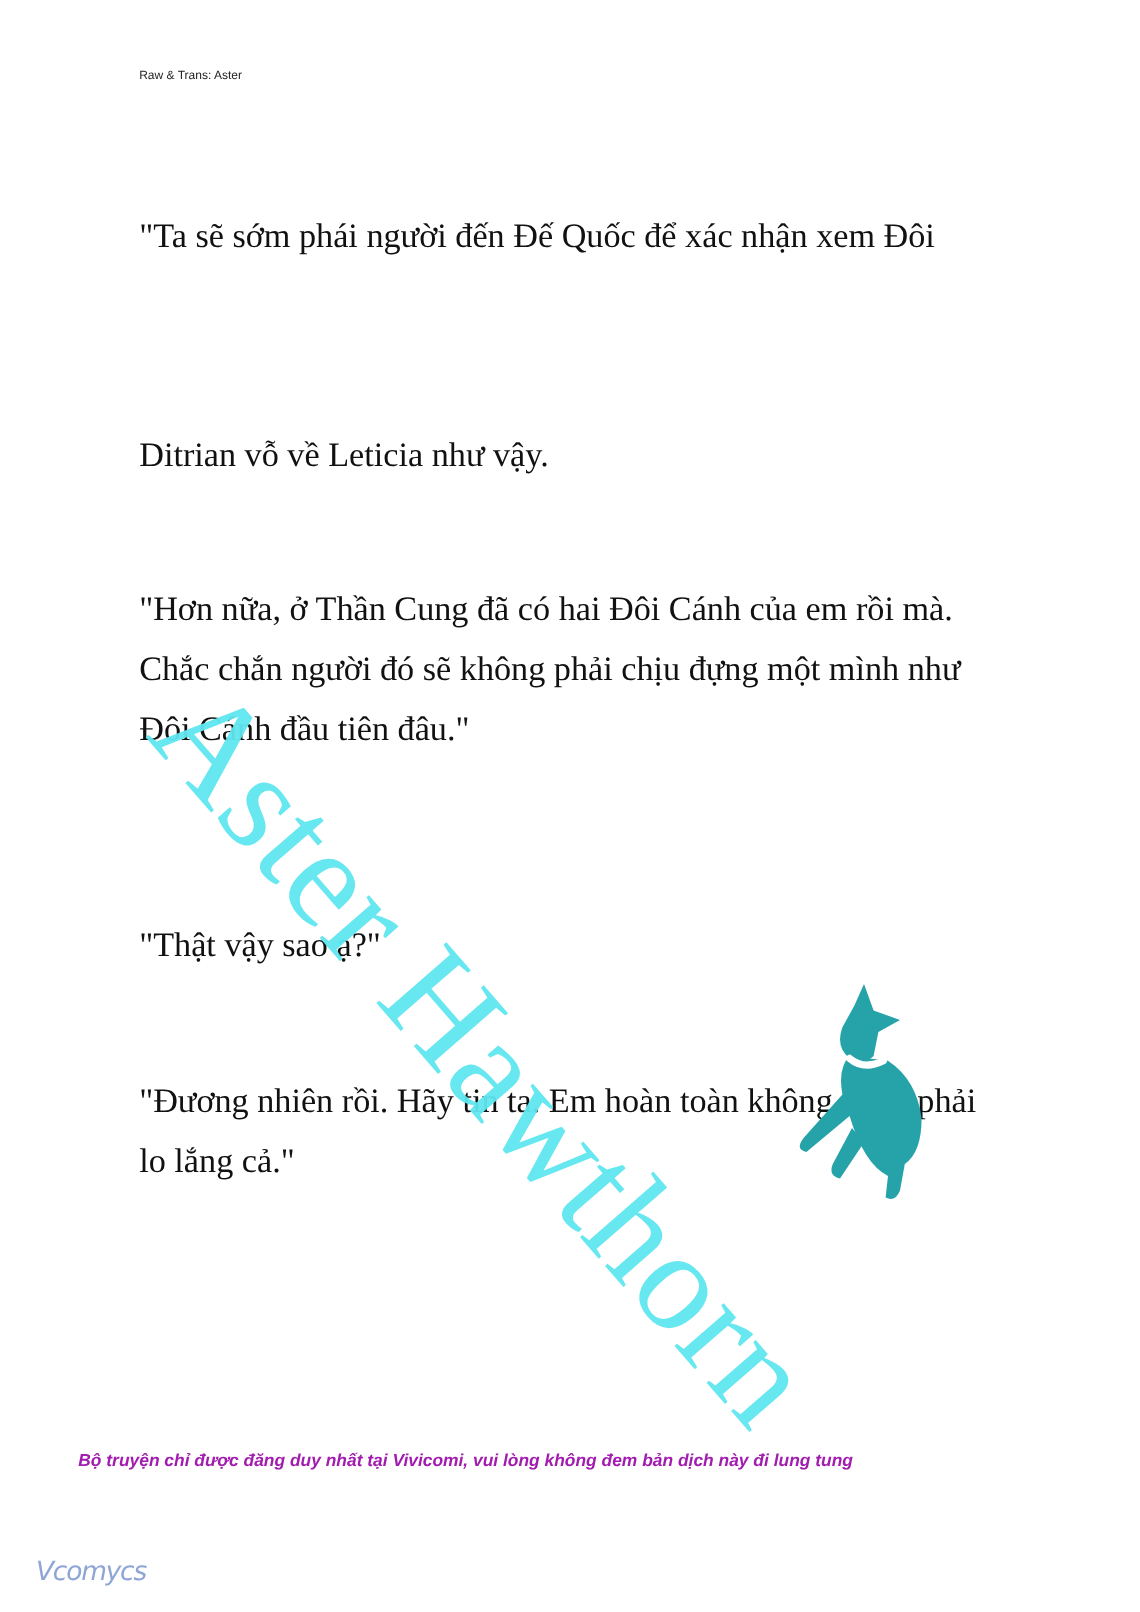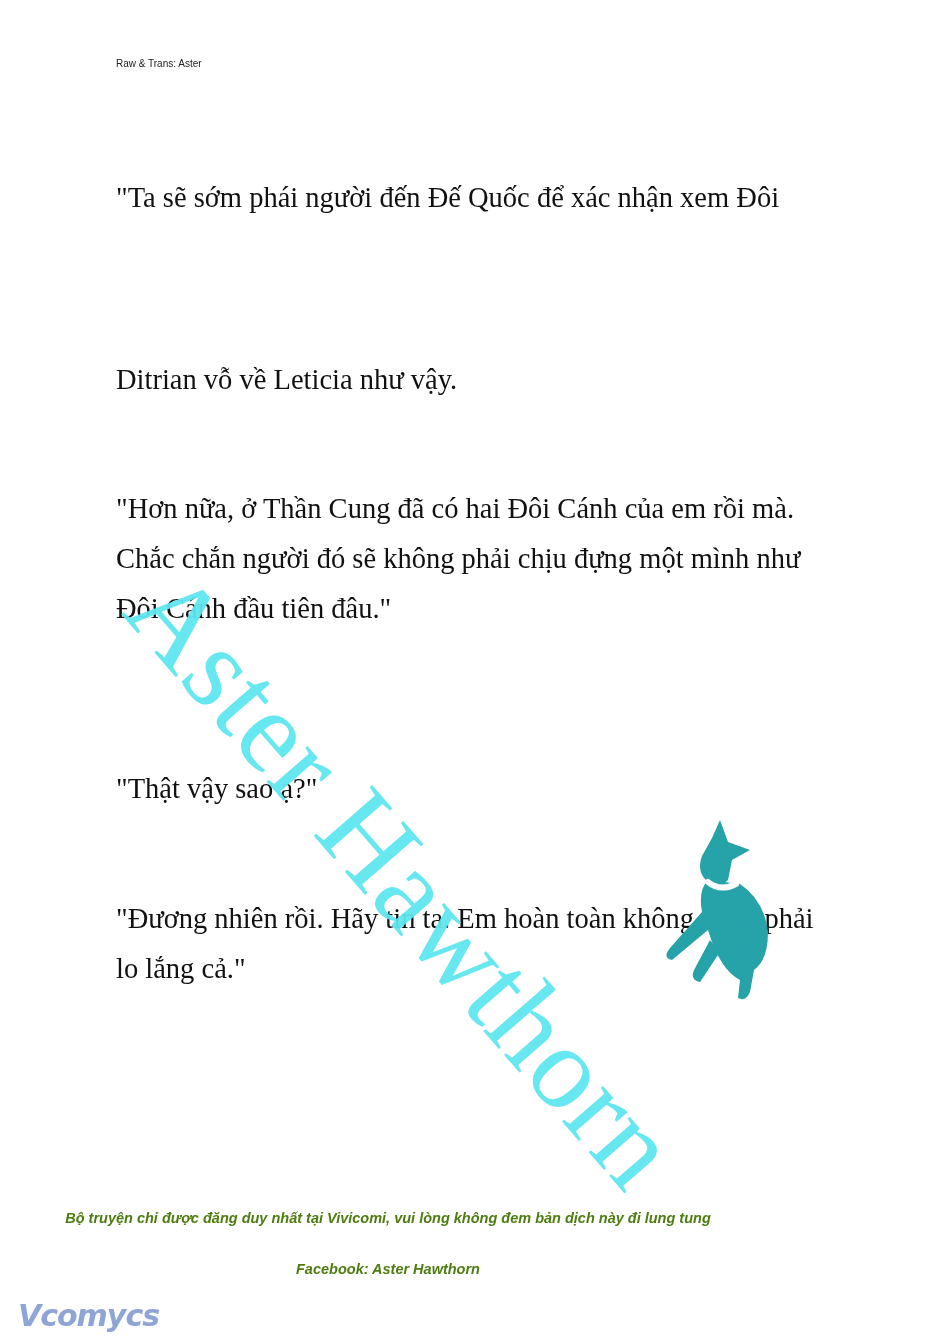--- a/index.html
+++ b/index.html
@@ -18,26 +18,26 @@
     position: absolute; left: 150px; top: 520px;
     font-family: "Liberation Serif", serif; font-size: 118px; color: #5fe6ef;
     transform-origin: left center; transform: rotate(49deg);
     white-space: nowrap; opacity: 0.95; pointer-events: none;
     letter-spacing: 1px;
   }
   .cat { position: absolute; left: 650px; top: 820px; width: 160px; height: 180px; }
   .footer {
     position: absolute; left: 0; width: 776px;
     font-family: "Liberation Sans", sans-serif; font-style: italic; font-weight: bold;
-    font-size: 14.5px; color: #4d7c0f; text-align: center;
+    font-size: 14.5px; color: #a21caf; text-align: center;
   }
   .logo {
-    position: absolute; left: 18px; top: 1298px;
-    font-family: "DejaVu Sans", sans-serif; font-style: italic; font-weight: bold;
-    font-size: 30px; color: #8ea5d6; letter-spacing: -1px;
+    position: absolute; left: 30px; top: 1298px;
+    font-family: "DejaVu Sans", sans-serif; font-style: italic; font-weight: normal;
+    font-size: 22px; color: #8ea5d6; letter-spacing: -1px;
   }
 </style>
 </head>
 <body>
 
 <div class="page">
 
   <div class="header">Raw &amp; Trans: Aster</div>
 
   <div class="body-text" style="top:173px">
@@ -71,16 +71,15 @@
   <svg class="cat" viewBox="0 0 160 180">
     <g fill="#26a3a8">
       <path d="M62 18 L70 0 L78 22 L100 30 L82 40 L78 60 Q70 68 58 62 Q46 52 52 36 Z"></path>
       <path d="M58 60 Q48 70 52 92 L20 128 Q12 138 22 140 L58 110 Q70 150 90 160 L88 178 Q96 182 100 172 L104 150 Q118 140 118 112 Q114 80 90 64 Z"></path>
       <path d="M60 120 L44 150 Q40 160 50 162 L70 132 Z"></path>
     </g>
     <path d="M58 62 Q70 72 86 64" stroke="#ffffff" stroke-width="6" fill="none" stroke-linecap="round"></path>
   </svg>
 
   <div class="footer" style="top:1210px">Bộ truyện chỉ được đăng duy nhất tại Vivicomi, vui lòng không đem bản dịch này đi lung tung</div>
-  <div class="footer" style="top:1261px">Facebook: Aster Hawthorn</div>
 
   <div class="logo">Vcomycs</div>
 </div>
 
 </body></html>

